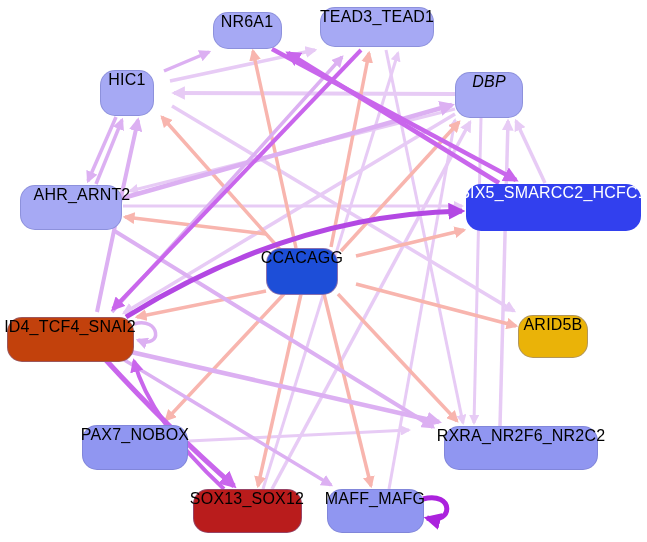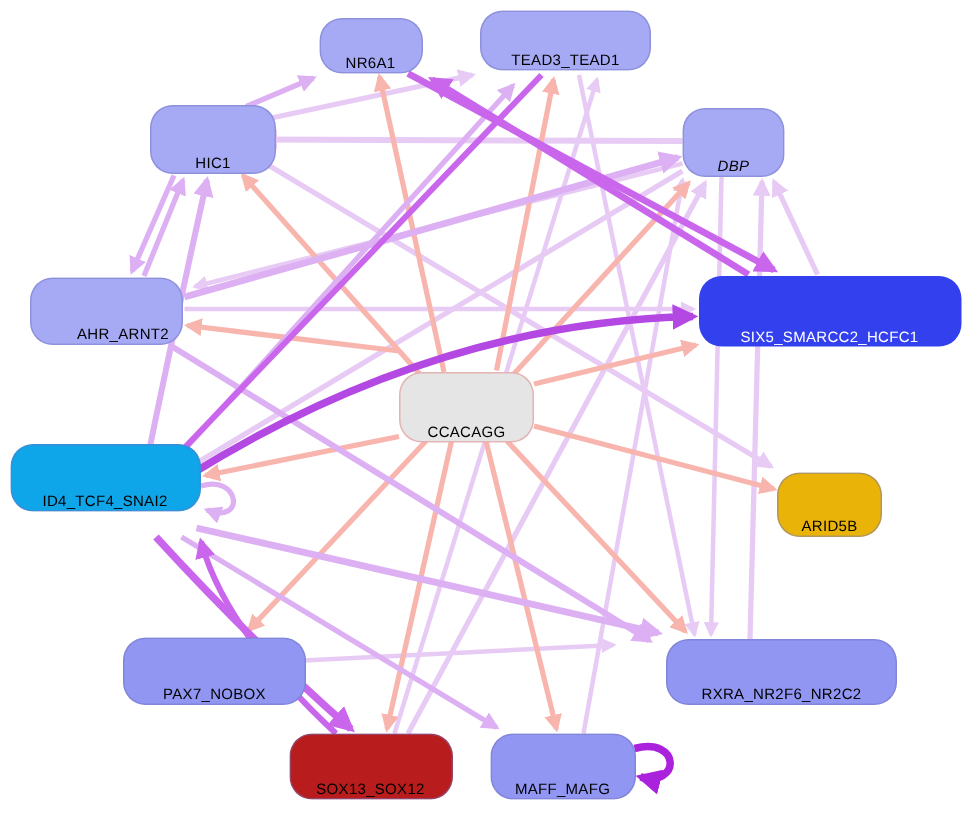--- a/index.html
+++ b/index.html
@@ -3,22 +3,22 @@
 <meta charset="utf-8">
 <style>
   html,body{margin:0;padding:0;background:#ffffff;}
   #stage{
     position:relative;width:647px;height:542px;background:#ffffff;overflow:hidden;
     font-family:"Liberation Sans", sans-serif;
   }
   #edge-layer{position:absolute;left:0;top:0;width:647px;height:542px;}
   #node-layer{position:absolute;left:0;top:0;width:647px;height:542px;pointer-events:none;}
   .node{
-    position:absolute;display:flex;align-items:flex-end;justify-content:center;
-    border-radius:15px;font-size:10px;letter-spacing:.2px;color:#000;
+    position:absolute;display:flex;align-items:flex-start;justify-content:center;
+    border-radius:15px;font-size:16px;letter-spacing:.2px;color:#000;
     box-sizing:border-box;border:1px solid rgba(110,115,190,.45);
     pointer-events:auto;white-space:nowrap;
   }
 </style>
 </head>
 <body>
 
 <div id="stage">
   <svg id="edge-layer" width="647" height="542" viewBox="0 0 647 542" xmlns="http://www.w3.org/2000/svg">
     <defs>
@@ -86,42 +86,42 @@
       <path d="M566,437 C600,428 600,464 569,456" fill="none" stroke="#AB22DD" stroke-width="5" stroke-linecap="butt" marker-end="url(#arrow-loop)"></path>
       <path d="M423,499 C454,491 454,525 427,518" fill="none" stroke="#AB22DD" stroke-width="5" stroke-linecap="butt" marker-end="url(#arrow-loop)"></path>
     </svg>
   <div id="node-layer">
       <div class="node" style="left: 212.5px; top: 11.5px; width: 69px; height: 37px; background: rgb(166, 169, 244); color: rgb(0, 0, 0);">
         <span>NR6A1</span>
       </div>
       <div class="node" style="left: 320px; top: 7px; width: 114px; height: 40px; background: rgb(166, 169, 244); color: rgb(0, 0, 0);">
         <span>TEAD3_TEAD1</span>
       </div>
-      <div class="node" style="left: 100px; top: 70px; width: 84px; height: 46px; background: rgb(166, 169, 244); color: rgb(0, 0, 0);">
+      <div class="node" style="left: 100px; top: 70px; width: 54px; height: 46px; background: rgb(166, 169, 244); color: rgb(0, 0, 0);">
         <span>HIC1</span>
       </div>
       <div class="node" style="left: 455px; top: 72px; width: 68px; height: 46px; background: rgb(166, 169, 244); color: rgb(0, 0, 0); font-style: italic;">
         <span>DBP</span>
       </div>
       <div class="node" style="left: 20px; top: 184.5px; width: 102px; height: 45px; background: rgb(166, 169, 244); color: rgb(0, 0, 0); padding-left: 22px;">
         <span>AHR_ARNT2</span>
       </div>
       <div class="node" style="left: 465.5px; top: 183.5px; width: 175px; height: 47px; background: rgb(50, 64, 238); color: rgb(255, 255, 255); border: none;">
         <span>SIX5_SMARCC2_HCFC1</span>
       </div>
-      <div class="node" style="left: 266px; top: 247.5px; width: 90px; height: 47px; background: #e5e5e5; color: rgb(0, 0, 0); border: 1px solid rgba(225, 140, 140, 0.55);">
+      <div class="node" style="left: 266px; top: 247.5px; width: 72px; height: 47px; background: #1d4ed8; color: rgb(0, 0, 0); border: 1px solid rgba(225, 140, 140, 0.55);">
         <span>CCACAGG</span>
       </div>
-      <div class="node" style="left: 6.5px; top: 296px; width: 127px; height: 45px; background: #0ea5e9; color: rgb(0, 0, 0);">
+      <div class="node" style="left: 6.5px; top: 317px; width: 127px; height: 45px; background: #c2410c; color: rgb(0, 0, 0);">
         <span>ID4_TCF4_SNAI2</span>
       </div>
       <div class="node" style="left: 518px; top: 314.5px; width: 70px; height: 43px; background: #eab308; color: rgb(0, 0, 0);">
         <span>ARID5B</span>
       </div>
-      <div class="node" style="left: 82px; top: 424.5px; width: 122px; height: 45px; background: rgb(144, 150, 241); color: rgb(0, 0, 0);">
+      <div class="node" style="left: 82px; top: 424.5px; width: 106px; height: 45px; background: rgb(144, 150, 241); color: rgb(0, 0, 0);">
         <span>PAX7_NOBOX</span>
       </div>
       <div class="node" style="left: 412px; top: 426px; width: 154px; height: 44px; background: rgb(144, 150, 241); color: rgb(0, 0, 0); margin-left: 32px;">
         <span>RXRA_NR2F6_NR2C2</span>
       </div>
       <div class="node" style="left: 192.5px; top: 489px; width: 109px; height: 44px; background: #b91c1c; color: rgb(0, 0, 0);">
         <span>SOX13_SOX12</span>
       </div>
       <div class="node" style="left: 326.5px; top: 489px; width: 97px; height: 44px; background: rgb(144, 150, 241); color: rgb(0, 0, 0);">
         <span>MAFF_MAFG</span>

